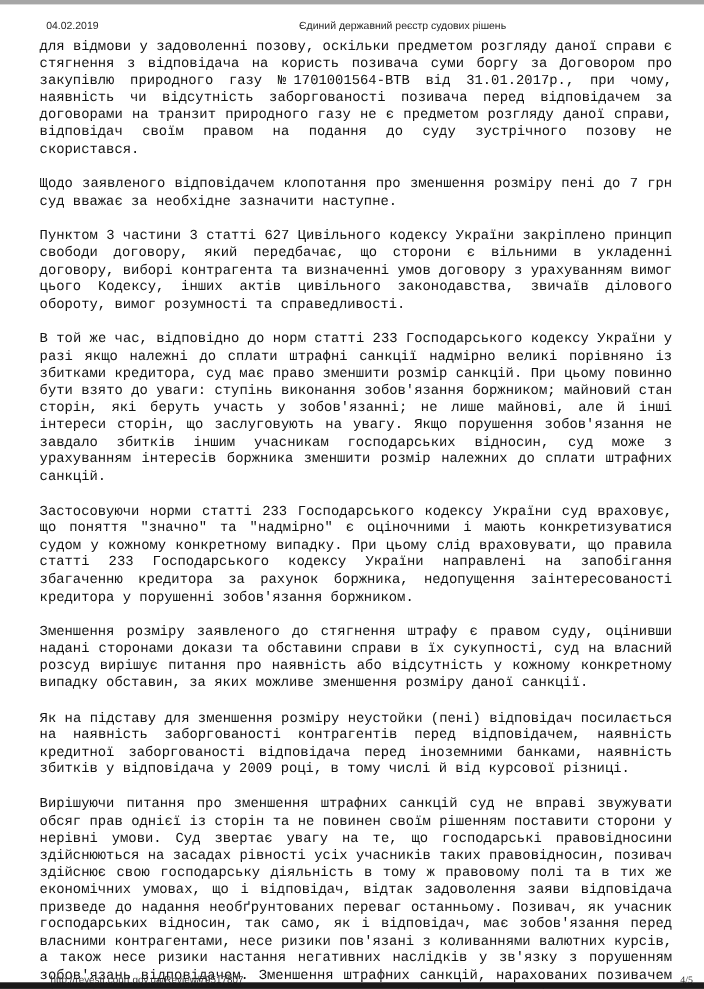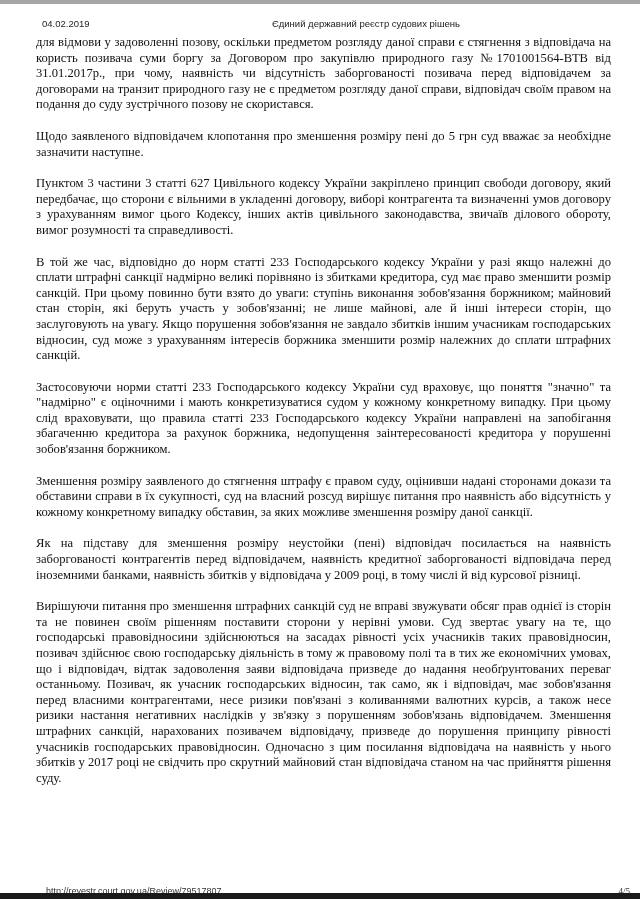--- a/index.html
+++ b/index.html
@@ -14,41 +14,41 @@
   .header {
     position: absolute; left: 16px; top: 18px; width: 640px; height: 14px;
     font-family: "Liberation Sans", sans-serif; font-size: 9.5px; color: #222;
   }
   .header .date { position: absolute; left: 26px; top: 0; }
   .header .title { position: absolute; left: 0; width: 640px; top: 0; text-align: center; padding-left: 60px; box-sizing: border-box; }
   .content {
     position: absolute; left: 36px; top: 35px; width: 575px;
     font-size: 12.6px; line-height: 15.6px;
   }
-  .content p { margin: 0 0 16px 0; text-align: justify; }
+  .content p { margin: 0 0 16px 0; text-align: justify; font-family: Liberation Mono, monospace; }
   .footer {
     position: absolute; left: 18px; top: 886px; width: 640px; height: 8px; overflow: hidden;
     font-family: "Liberation Sans", sans-serif; font-size: 9px; color: #333;
   }
   .footer .url { position: absolute; left: 28px; top: 0; }
   .footer .pages { position: absolute; right: 28px; top: 0; font-family: Liberation Serif, serif; }
 </style>
 </head>
 <body>
 
 <div class="top-band"></div>
 
 <div class="header">
   <span class="date">04.02.2019</span>
   <span class="title">Єдиний державний реєстр судових рішень</span>
 </div>
 
 <div class="content">
   <p>для відмови у задоволенні позову, оскільки предметом розгляду даної справи є стягнення з відповідача на користь позивача суми боргу за Договором про закупівлю природного газу №1701001564-ВТВ від 31.01.2017р., при чому, наявність чи відсутність заборгованості позивача перед відповідачем за договорами на транзит природного газу не є предметом розгляду даної справи, відповідач своїм правом на подання до суду зустрічного позову не скористався.</p>
-  <p>Щодо заявленого відповідачем клопотання про зменшення розміру пені до 5 грн суд вважає за необхідне зазначити наступне.</p>
+  <p>Щодо заявленого відповідачем клопотання про зменшення розміру пені до 7 грн суд вважає за необхідне зазначити наступне.</p>
   <p>Пунктом 3 частини 3 статті 627 Цивільного кодексу України закріплено принцип свободи договору, який передбачає, що сторони є вільними в укладенні договору, виборі контрагента та визначенні умов договору з урахуванням вимог цього Кодексу, інших актів цивільного законодавства, звичаїв ділового обороту, вимог розумності та справедливості.</p>
   <p>В той же час, відповідно до норм статті 233 Господарського кодексу України у разі якщо належні до сплати штрафні санкції надмірно великі порівняно із збитками кредитора, суд має право зменшити розмір санкцій. При цьому повинно бути взято до уваги: ступінь виконання зобов'язання боржником; майновий стан сторін, які беруть участь у зобов'язанні; не лише майнові, але й інші інтереси сторін, що заслуговують на увагу. Якщо порушення зобов'язання не завдало збитків іншим учасникам господарських відносин, суд може з урахуванням інтересів боржника зменшити розмір належних до сплати штрафних санкцій.</p>
   <p>Застосовуючи норми статті 233 Господарського кодексу України суд враховує, що поняття "значно" та "надмірно" є оціночними і мають конкретизуватися судом у кожному конкретному випадку. При цьому слід враховувати, що правила статті 233 Господарського кодексу України направлені на запобігання збагаченню кредитора за рахунок боржника, недопущення заінтересованості кредитора у порушенні зобов'язання боржником.</p>
   <p>Зменшення розміру заявленого до стягнення штрафу є правом суду, оцінивши надані сторонами докази та обставини справи в їх сукупності, суд на власний розсуд вирішує питання про наявність або відсутність у кожному конкретному випадку обставин, за яких можливе зменшення розміру даної санкції.</p>
   <p>Як на підставу для зменшення розміру неустойки (пені) відповідач посилається на наявність заборгованості контрагентів перед відповідачем, наявність кредитної заборгованості відповідача перед іноземними банками, наявність збитків у відповідача у 2009 році, в тому числі й від курсової різниці.</p>
   <p>Вирішуючи питання про зменшення штрафних санкцій суд не вправі звужувати обсяг прав однієї із сторін та не повинен своїм рішенням поставити сторони у нерівні умови. Суд звертає увагу на те, що господарські правовідносини здійснюються на засадах рівності усіх учасників таких правовідносин, позивач здійснює свою господарську діяльність в тому ж правовому полі та в тих же економічних умовах, що і відповідач, відтак задоволення заяви відповідача призведе до надання необґрунтованих переваг останньому. Позивач, як учасник господарських відносин, так само, як і відповідач, має зобов'язання перед власними контрагентами, несе ризики пов'язані з коливаннями валютних курсів, а також несе ризики настання негативних наслідків у зв'язку з порушенням зобов'язань відповідачем. Зменшення штрафних санкцій, нарахованих позивачем відповідачу, призведе до порушення принципу рівності учасників господарських правовідносин. Одночасно з цим посилання відповідача на наявність у нього збитків у 2017 році не свідчить про скрутний майновий стан відповідача станом на час прийняття рішення суду.</p>
 </div>
 
 <div class="footer">
   <span class="url">http://reyestr.court.gov.ua/Review/79517807</span>

